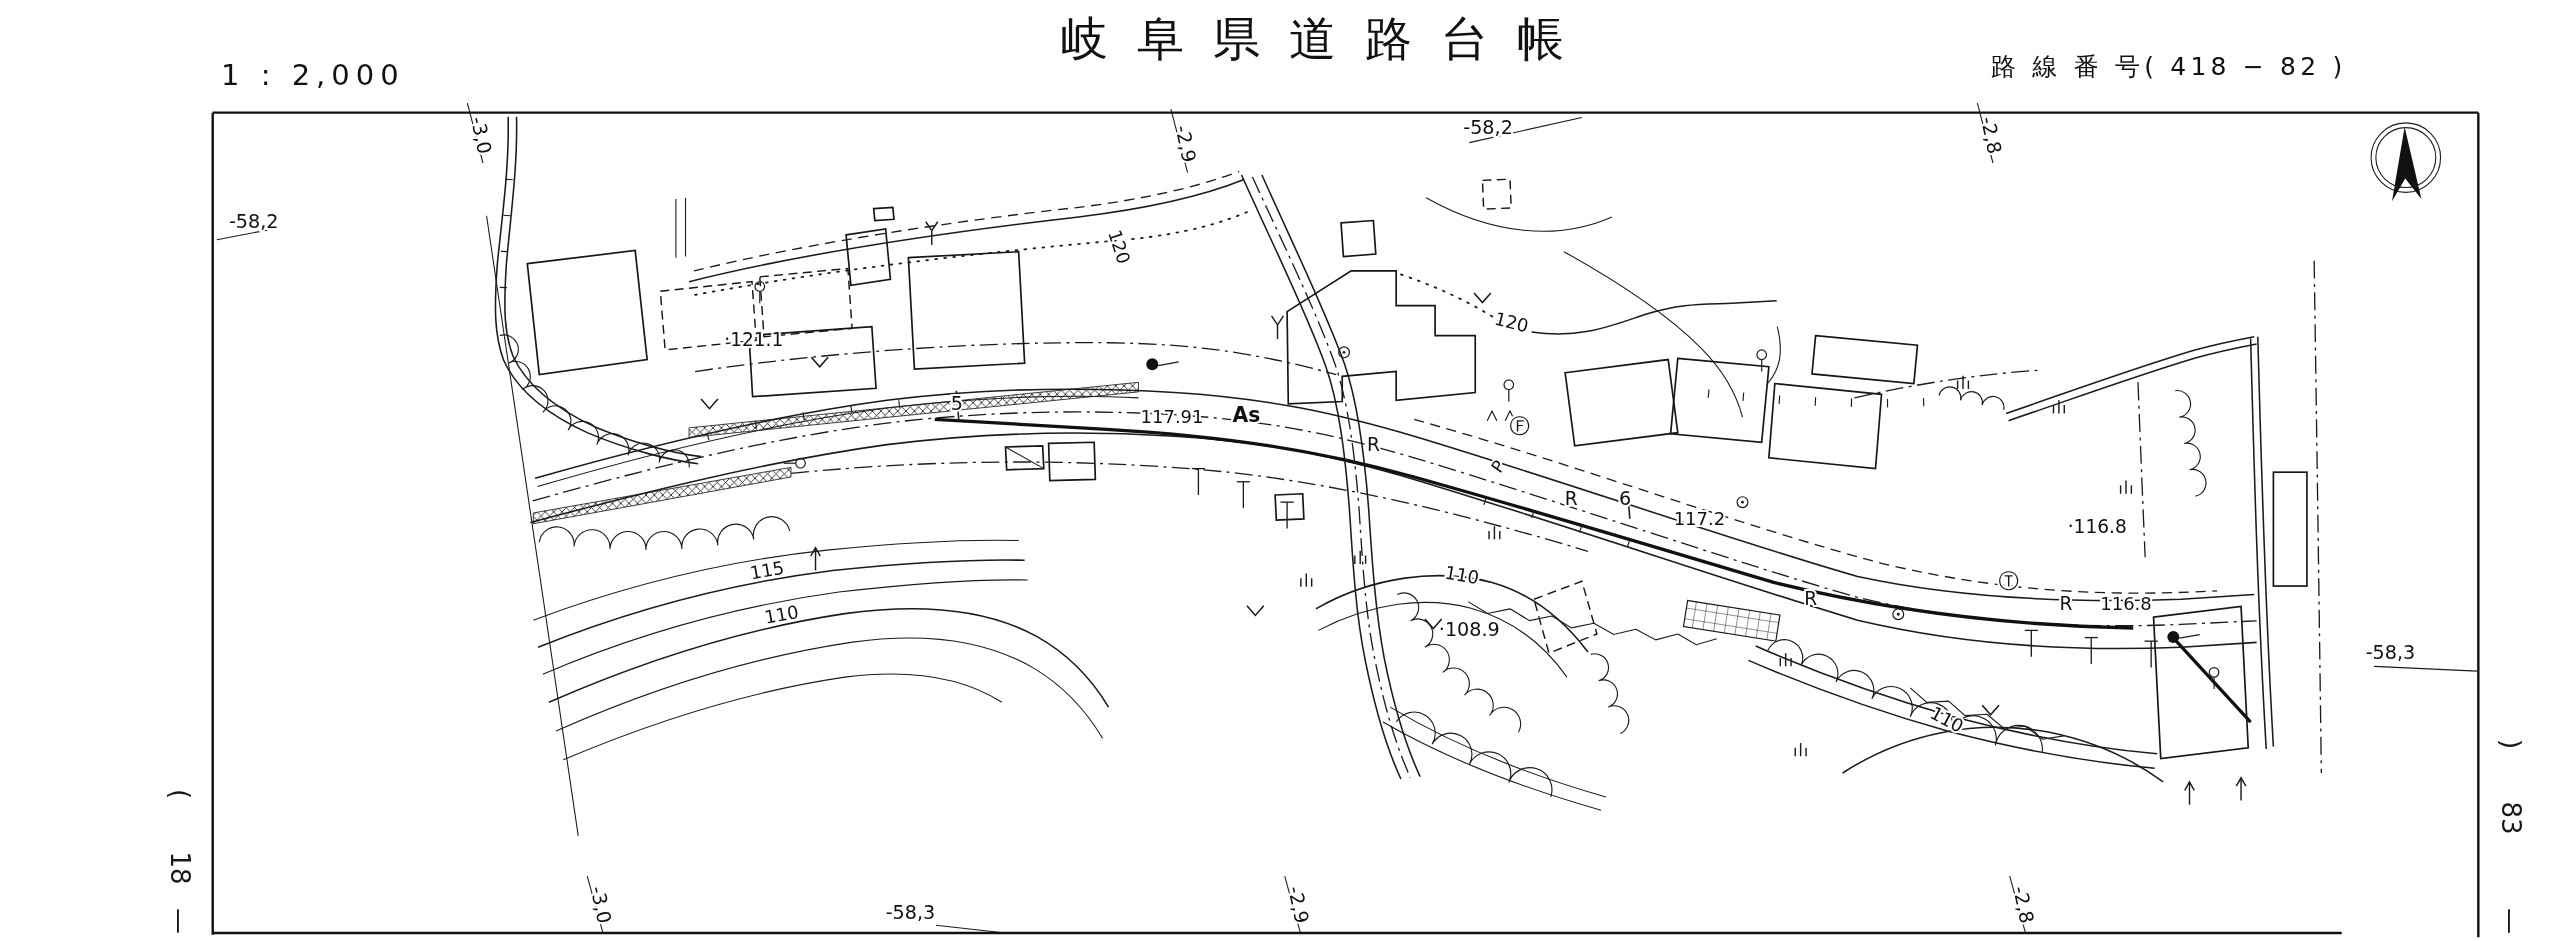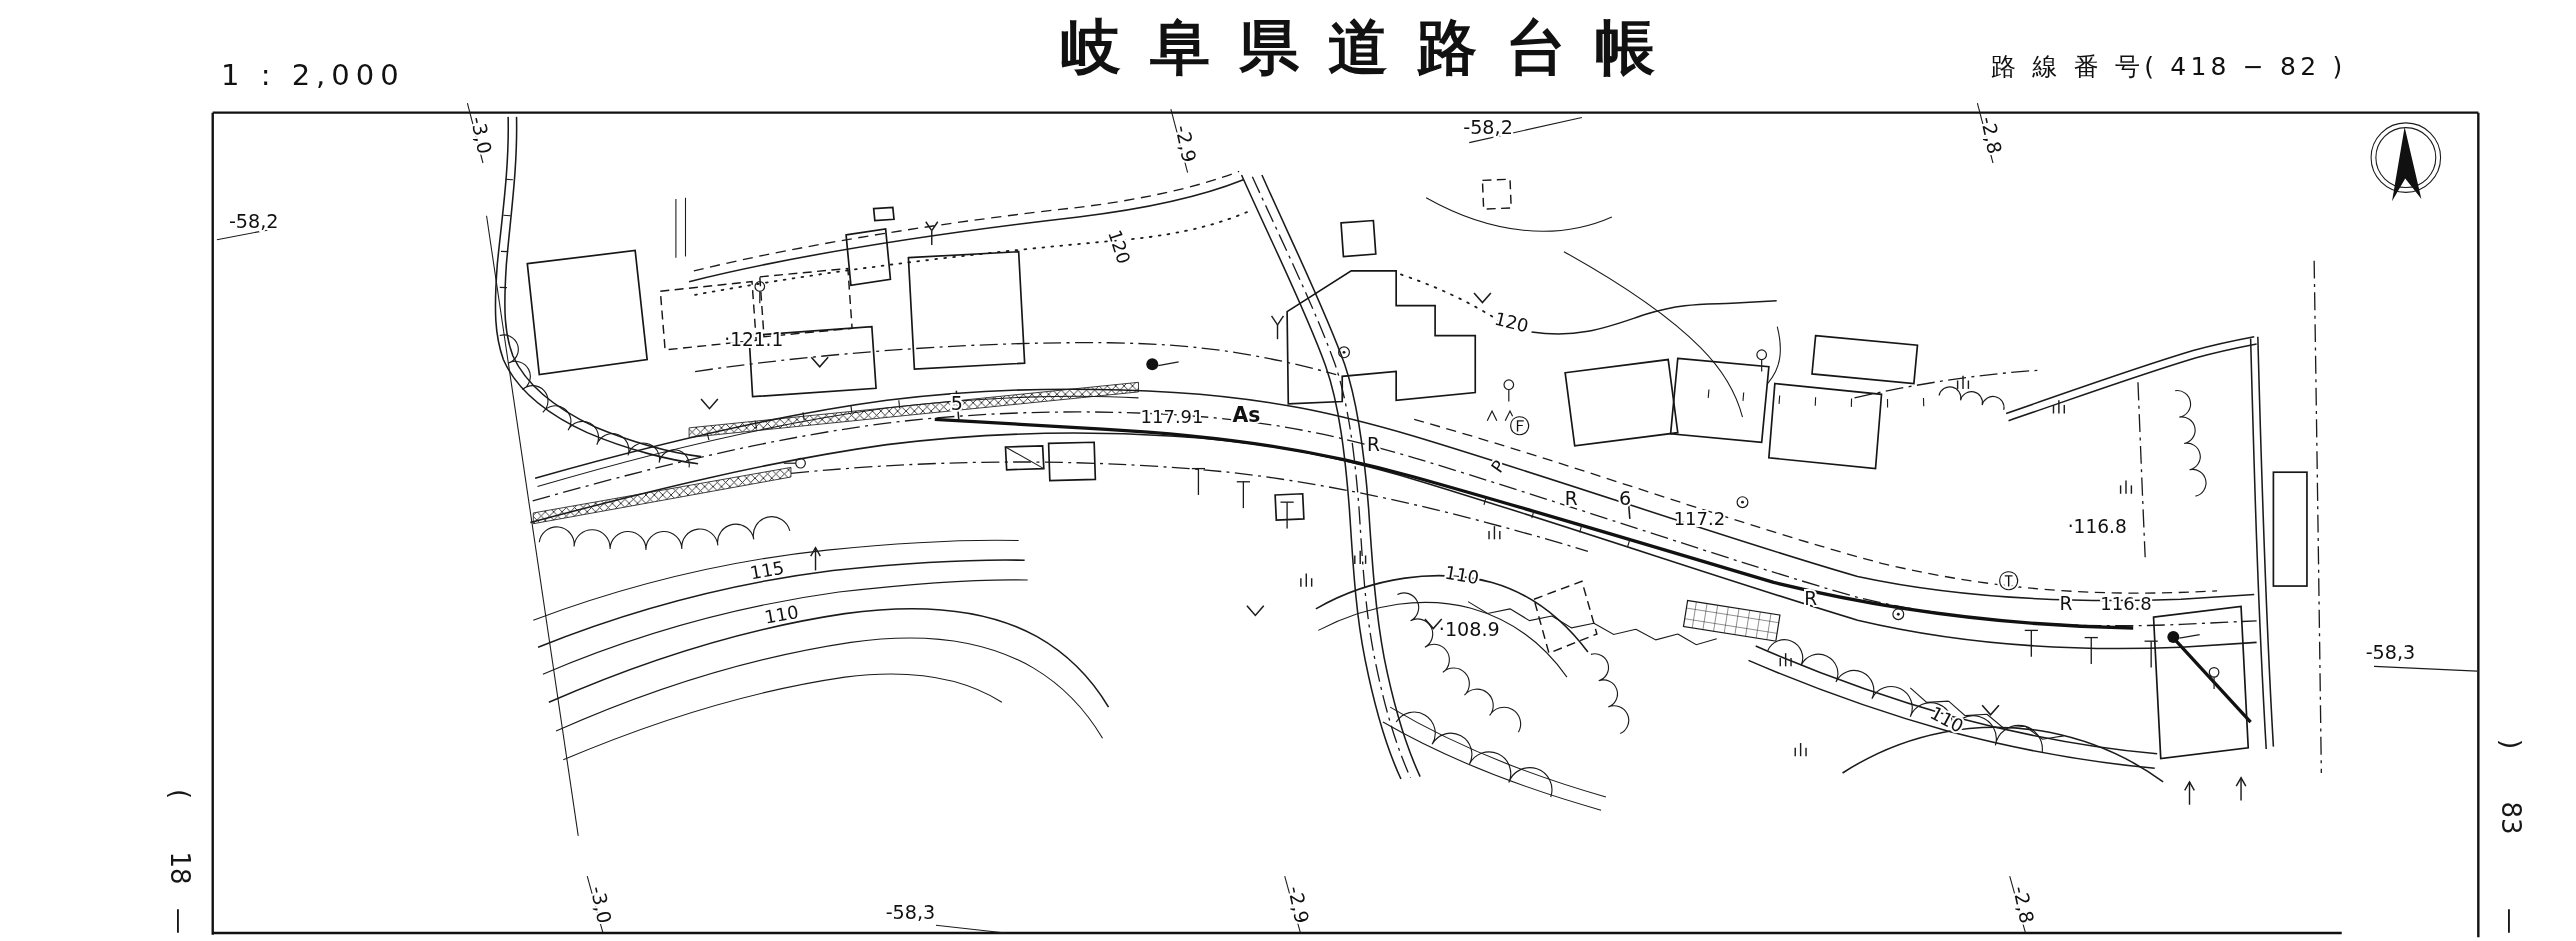--- a/index.html
+++ b/index.html
@@ -1,21 +1,21 @@
 <!DOCTYPE html>
 <html style="font-size:9.6px"><head>
 <meta charset="utf-8">
 <style>
   html,body{margin:0;padding:0;background:#e8e8e8;}
   .sheet{position:relative;width:2576px;height:942px;background:#fff;overflow:hidden;
          font-family:"DejaVu Sans","Liberation Sans",sans-serif;color:#161616;}
   .sheet svg{position:absolute;left:0;top:0;}
   .hdr{position:absolute;white-space:nowrap;color:#111;}
   .scale{left:221px;top:58px;font-size:29px;letter-spacing:6px;}
-  .title{left:1061px;top:8.4px;font-size:60px;font-weight:700;letter-spacing:29px;}
+  .title{left:1061px;top:8.4px;font-size:47px;font-weight:400;letter-spacing:29px;}
   .route{left:1991px;top:50px;font-size:25px;letter-spacing:4.2px;}
   .sheetref{position:absolute;font-size:26px;transform:rotate(90deg);transform-origin:center;width:42px;text-align:center;}
   
   .thin{fill:none;stroke:#1b1b1b;stroke-width:1.8px;}
   .med{fill:none;stroke:#1b1b1b;stroke-width:2.6px;}
   .thick{fill:none;stroke:#111;stroke-width:5.5px;}
   .frame{fill:none;stroke:#111;stroke-width:4px;}
   .dashdot{fill:none;stroke:#1b1b1b;stroke-width:2.2px;stroke-dasharray:30 9 5 9;}
   .dashed{fill:none;stroke:#1b1b1b;stroke-width:2.2px;stroke-dasharray:17 11;}
   .dotted{fill:none;stroke:#1b1b1b;stroke-width:3px;stroke-dasharray:3 12;stroke-linecap:round;}

